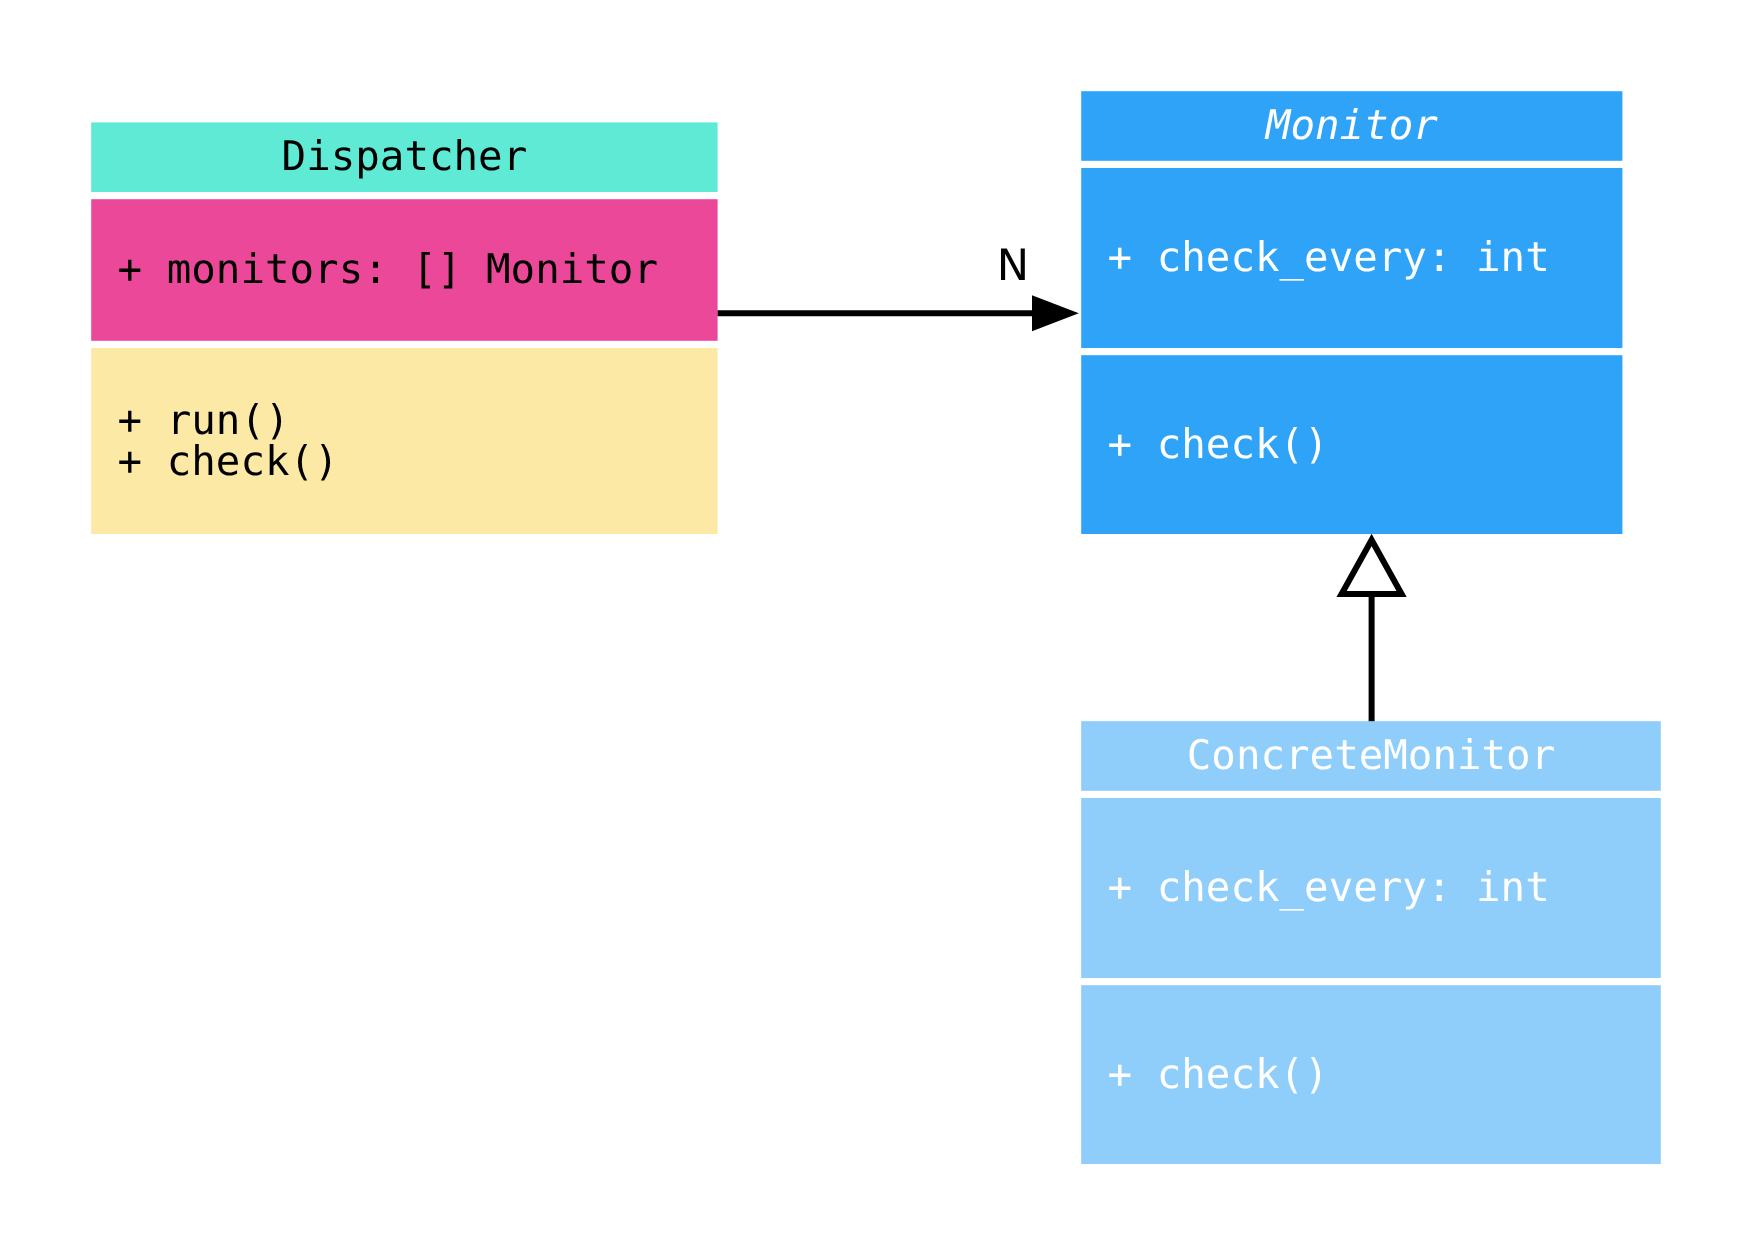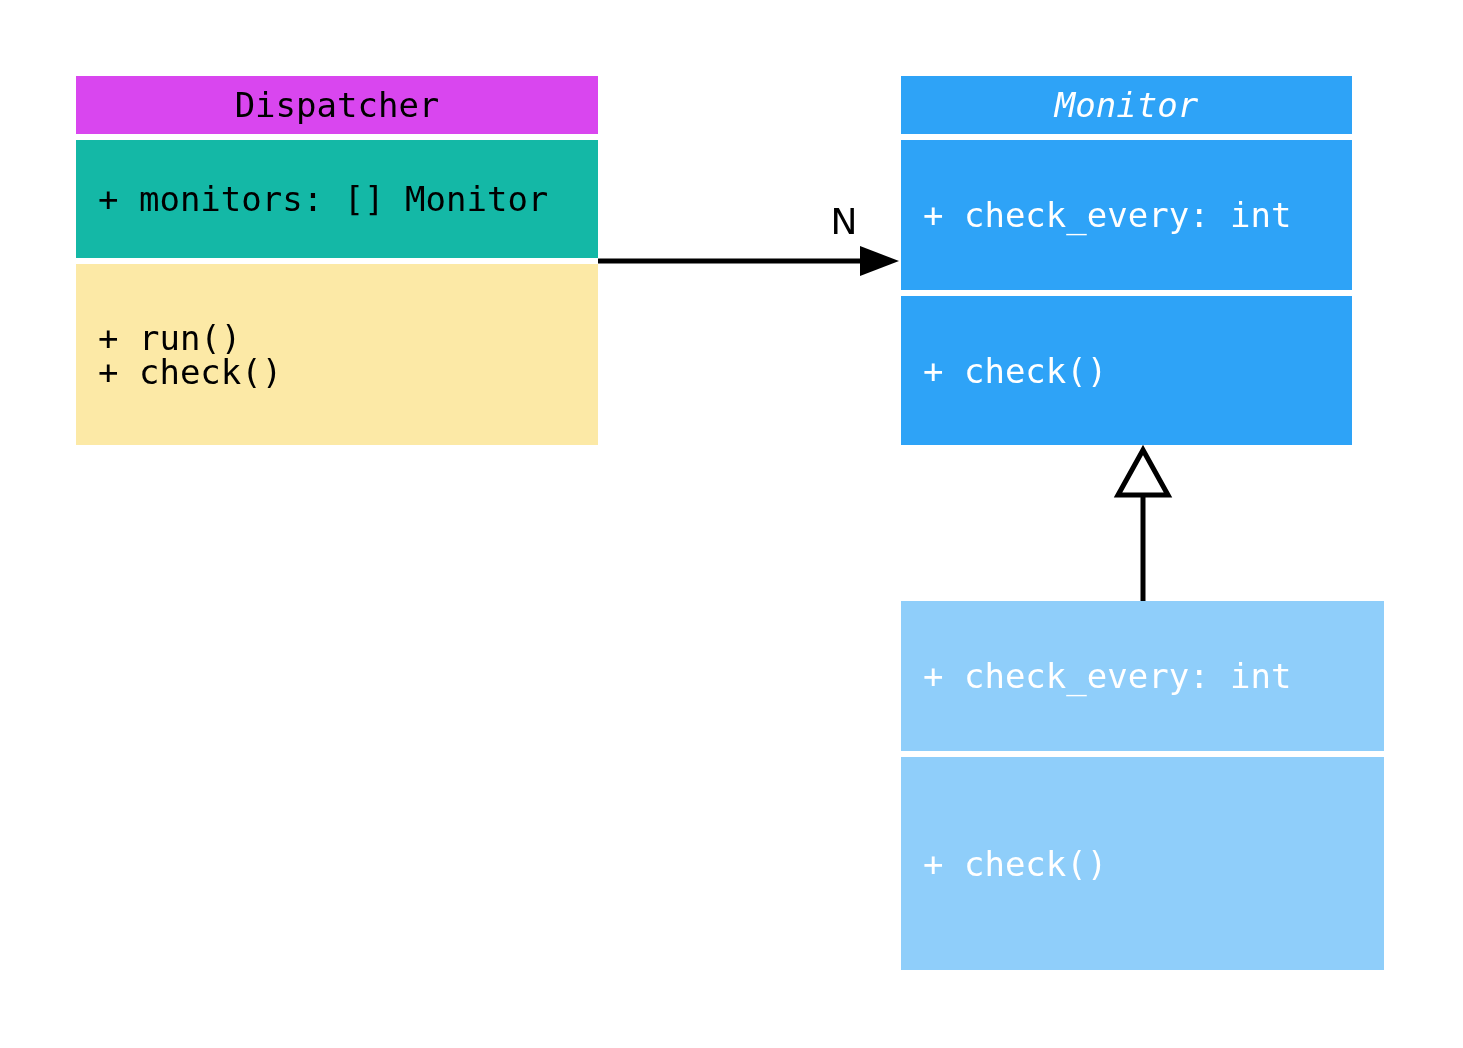--- a/index.html
+++ b/index.html
@@ -74,41 +74,42 @@
     line-height: 40px;
     color: #000000;
   }
 </style>
 </head>
 <body>
 
 <div class="canvas">
 
   <div class="uml-class box-dispatcher">
-    <div class="sec title" style="background-color: #d946ef; color: rgb(0, 0, 0);">Dispatcher</div>
-    <div class="sec attrs" style="background-color: #14b8a6; color: rgb(0, 0, 0);">
+    <div class="sec title" style="background-color: #5eead4; color: rgb(0, 0, 0); margin-top: 26px;">Dispatcher</div>
+    <div class="sec attrs" style="background-color: #ec4899; color: rgb(0, 0, 0);">
       <div class="line">+ monitors: [] Monitor</div>
     </div>
     <div class="sec methods" style="background-color: rgb(252, 233, 166); color: rgb(0, 0, 0);">
       <div class="line">+ run()</div>
       <div class="line">+ check()</div>
     </div>
   </div>
 
   <div class="uml-class box-monitor">
     <div class="sec title" style="background-color: rgb(46, 163, 247); color: rgb(255, 255, 255);">Monitor</div>
     <div class="sec attrs" style="background-color: rgb(46, 163, 247); color: rgb(255, 255, 255);">
       <div class="line">+ check_every: int</div>
     </div>
     <div class="sec methods" style="background-color: rgb(46, 163, 247); color: rgb(255, 255, 255);">
       <div class="line">+ check()</div>
     </div>
   </div>
 
   <div class="uml-class box-concrete">
+    <div class="sec title" style="background-color: rgb(143, 206, 250); color: rgb(255, 255, 255);">ConcreteMonitor</div>
     <div class="sec attrs" style="background-color: rgb(143, 206, 250); color: rgb(255, 255, 255);">
       <div class="line">+ check_every: int</div>
     </div>
     <div class="sec methods" style="background-color: rgb(143, 206, 250); color: rgb(255, 255, 255);">
       <div class="line">+ check()</div>
     </div>
   </div>
 
   <svg class="edges" viewBox="0 0 1463 1048" xmlns="http://www.w3.org/2000/svg">
 

